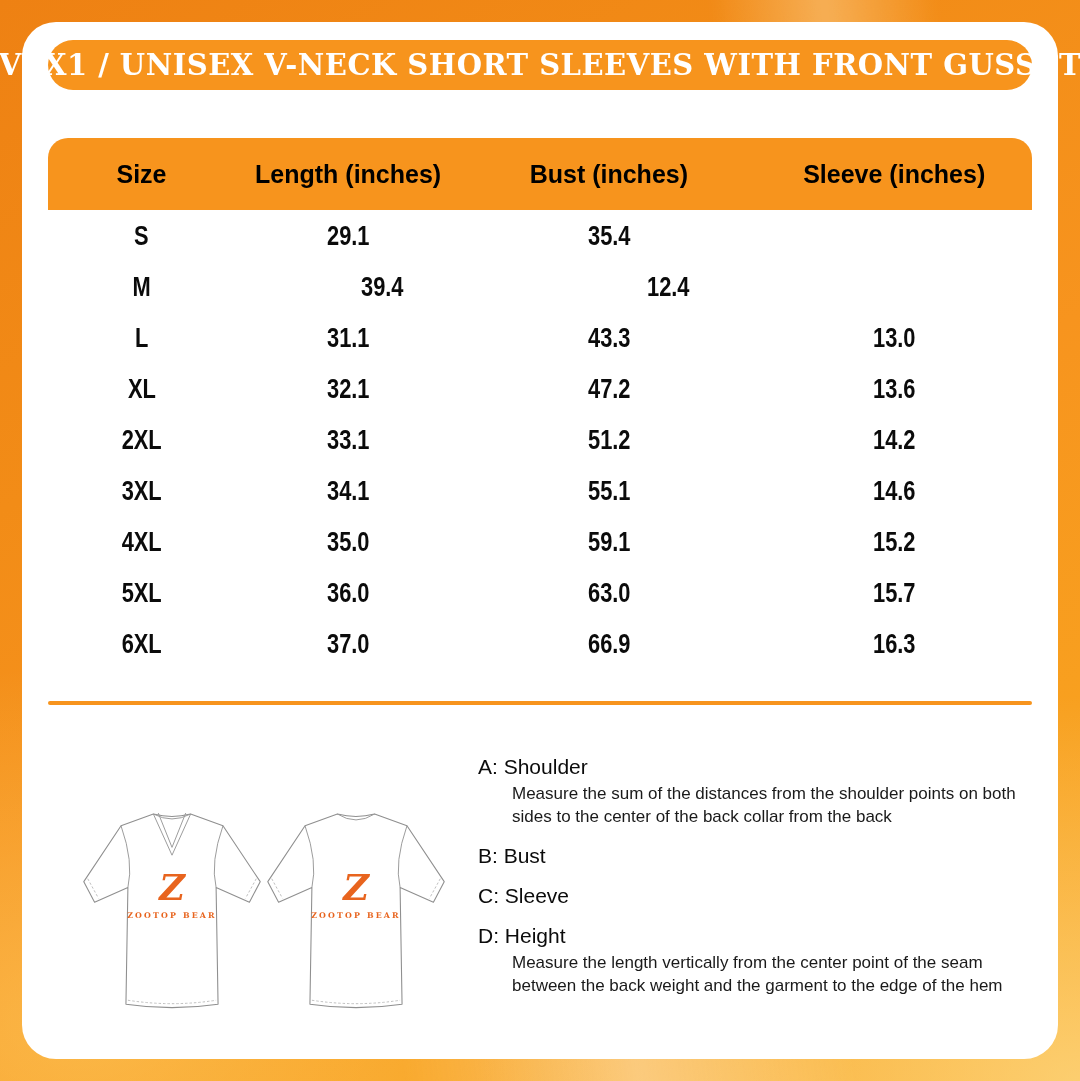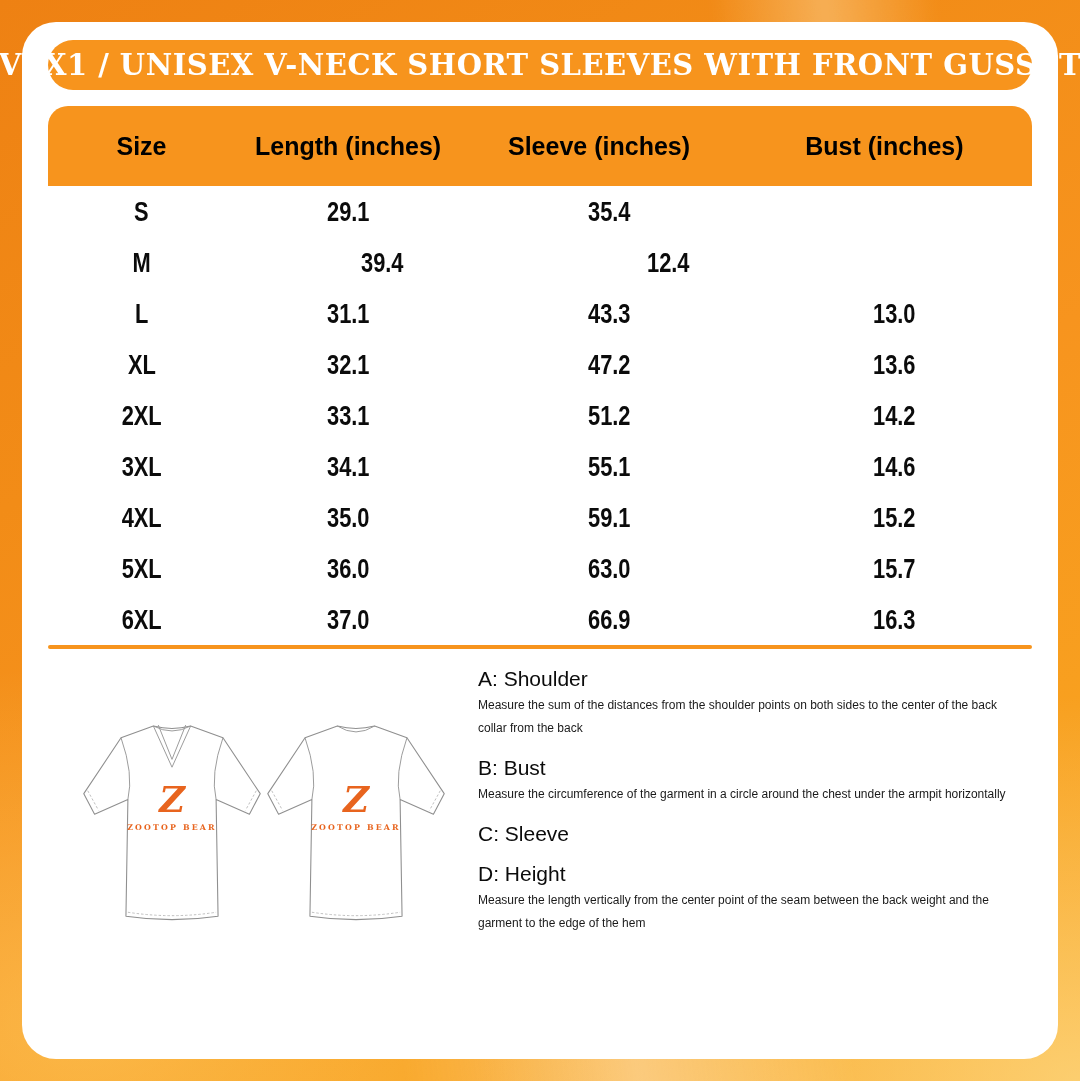--- a/index.html
+++ b/index.html
@@ -28,40 +28,40 @@
     position: absolute; right: -200px; top: -60px; width: 900px; height: 260px;
     background: linear-gradient(100deg, rgba(255,255,255,0) 38%, rgba(255,240,200,0.35) 50%, rgba(255,255,255,0) 62%);
     transform: rotate(-15deg); filter: blur(6px);
   }
 
   
   .card {
     position: absolute; left: 22px; top: 22px; right: 22px; bottom: 22px;
     background: #ffffff; border-radius: 34px;
     padding: 18px 26px 20px 26px;
-    display: flex; flex-direction: column;
+    display: flex; flex-direction: column; gap: 32px;
   }
 
   
   .title-bar {
     height: 50px; border-radius: 26px;
     background: #f7941d;
     display: flex; align-items: center; justify-content: center;
     flex: 0 0 auto;
   }
   .title-bar span {
     font-family: "DejaVu Serif", serif;
     font-weight: bold; font-size: 29px; color: #ffffff;
     letter-spacing: 0.5px; white-space: nowrap;
   }
 
   
   .size-table { flex: 0 0 auto; margin-top: 16px; }
   .thead {
-    height: 80px; background: #f7941d;
+    height: 72px; background: #f7941d;
     border-radius: 20px 20px 0 0;
     display: flex; align-items: center;
   }
   .thead .th {
     font-weight: bold; font-size: 25px; color: #000000; text-align: center;
   }
   .col-size   { width: 19%; }
   .col-length { width: 23%; }
   .col-bust   { width: 30%; }
   .col-sleeve { width: 28%; }
@@ -89,42 +89,42 @@
     width: 408px; flex: 0 0 auto; position: relative;
     padding-top: 48px; padding-left: 26px;
     display: flex; align-items: flex-start;
   }
   .shirts svg { display: block; }
   .shirts svg + svg { margin-left: -12px; }
 
   .measures { flex: 1 1 auto; padding-left: 22px; padding-top: 2px; }
   .measure { margin-bottom: 16px; }
   .measure .m-label { font-weight: normal; font-size: 21px; color: #0b0b0b; margin-bottom: 3px; }
-  .measure .m-text { font-size: 12px; line-height: 23px; color: #1a1a1a; max-width: 545px; }
+  .measure .m-text { font-size: 17px; line-height: 23px; color: #1a1a1a; max-width: 545px; margin-left: 34px; }
 </style>
 </head>
 <body>
 
 <div class="bg">
   <div class="streak1"></div>
   <div class="streak2"></div>
 </div>
 
 <div class="card">
 
   <div class="title-bar">
     <span>VTX1 / UNISEX V-NECK SHORT SLEEVES WITH FRONT GUSSET</span>
   </div>
 
   <div class="size-table">
     <div class="thead">
       <div class="th col-size">Size</div>
       <div class="th col-length">Length (inches)</div>
+      <div class="th col-bust">Bust (inches)</div>
       <div class="th col-sleeve">Sleeve (inches)</div>
-      <div class="th col-bust">Bust (inches)</div>
     </div>
     <div class="tbody" id="tbody">
         <div class="trow">
           <div class="td col-size"><span class="cond">S</span></div>
           <div class="td col-length"><span class="cond">29.1</span></div>
           <div class="td col-bust"><span class="cond">35.4</span></div>
         </div>
         <div class="trow">
           <div class="td col-size"><span class="cond">M</span></div>
           <div class="td col-bust"><span class="cond">39.4</span></div>
@@ -221,21 +221,20 @@
       </svg>
     </div>
 
     <div class="measures">
       <div class="measure">
         <div class="m-label">A: Shoulder</div>
         <div class="m-text">Measure the sum of the distances from the shoulder points on both sides to the center of the back collar from the back</div>
       </div>
       <div class="measure">
         <div class="m-label">B: Bust</div>
-        <div class="m-text">Measure the circumference of the garment in a circle around the chest under the armpit horizontally</div>
       </div>
       <div class="measure">
         <div class="m-label">C: Sleeve</div>
       </div>
       <div class="measure">
         <div class="m-label">D: Height</div>
         <div class="m-text">Measure the length vertically from the center point of the seam between the back weight and the garment to the edge of the hem</div>
       </div>
     </div>
 

